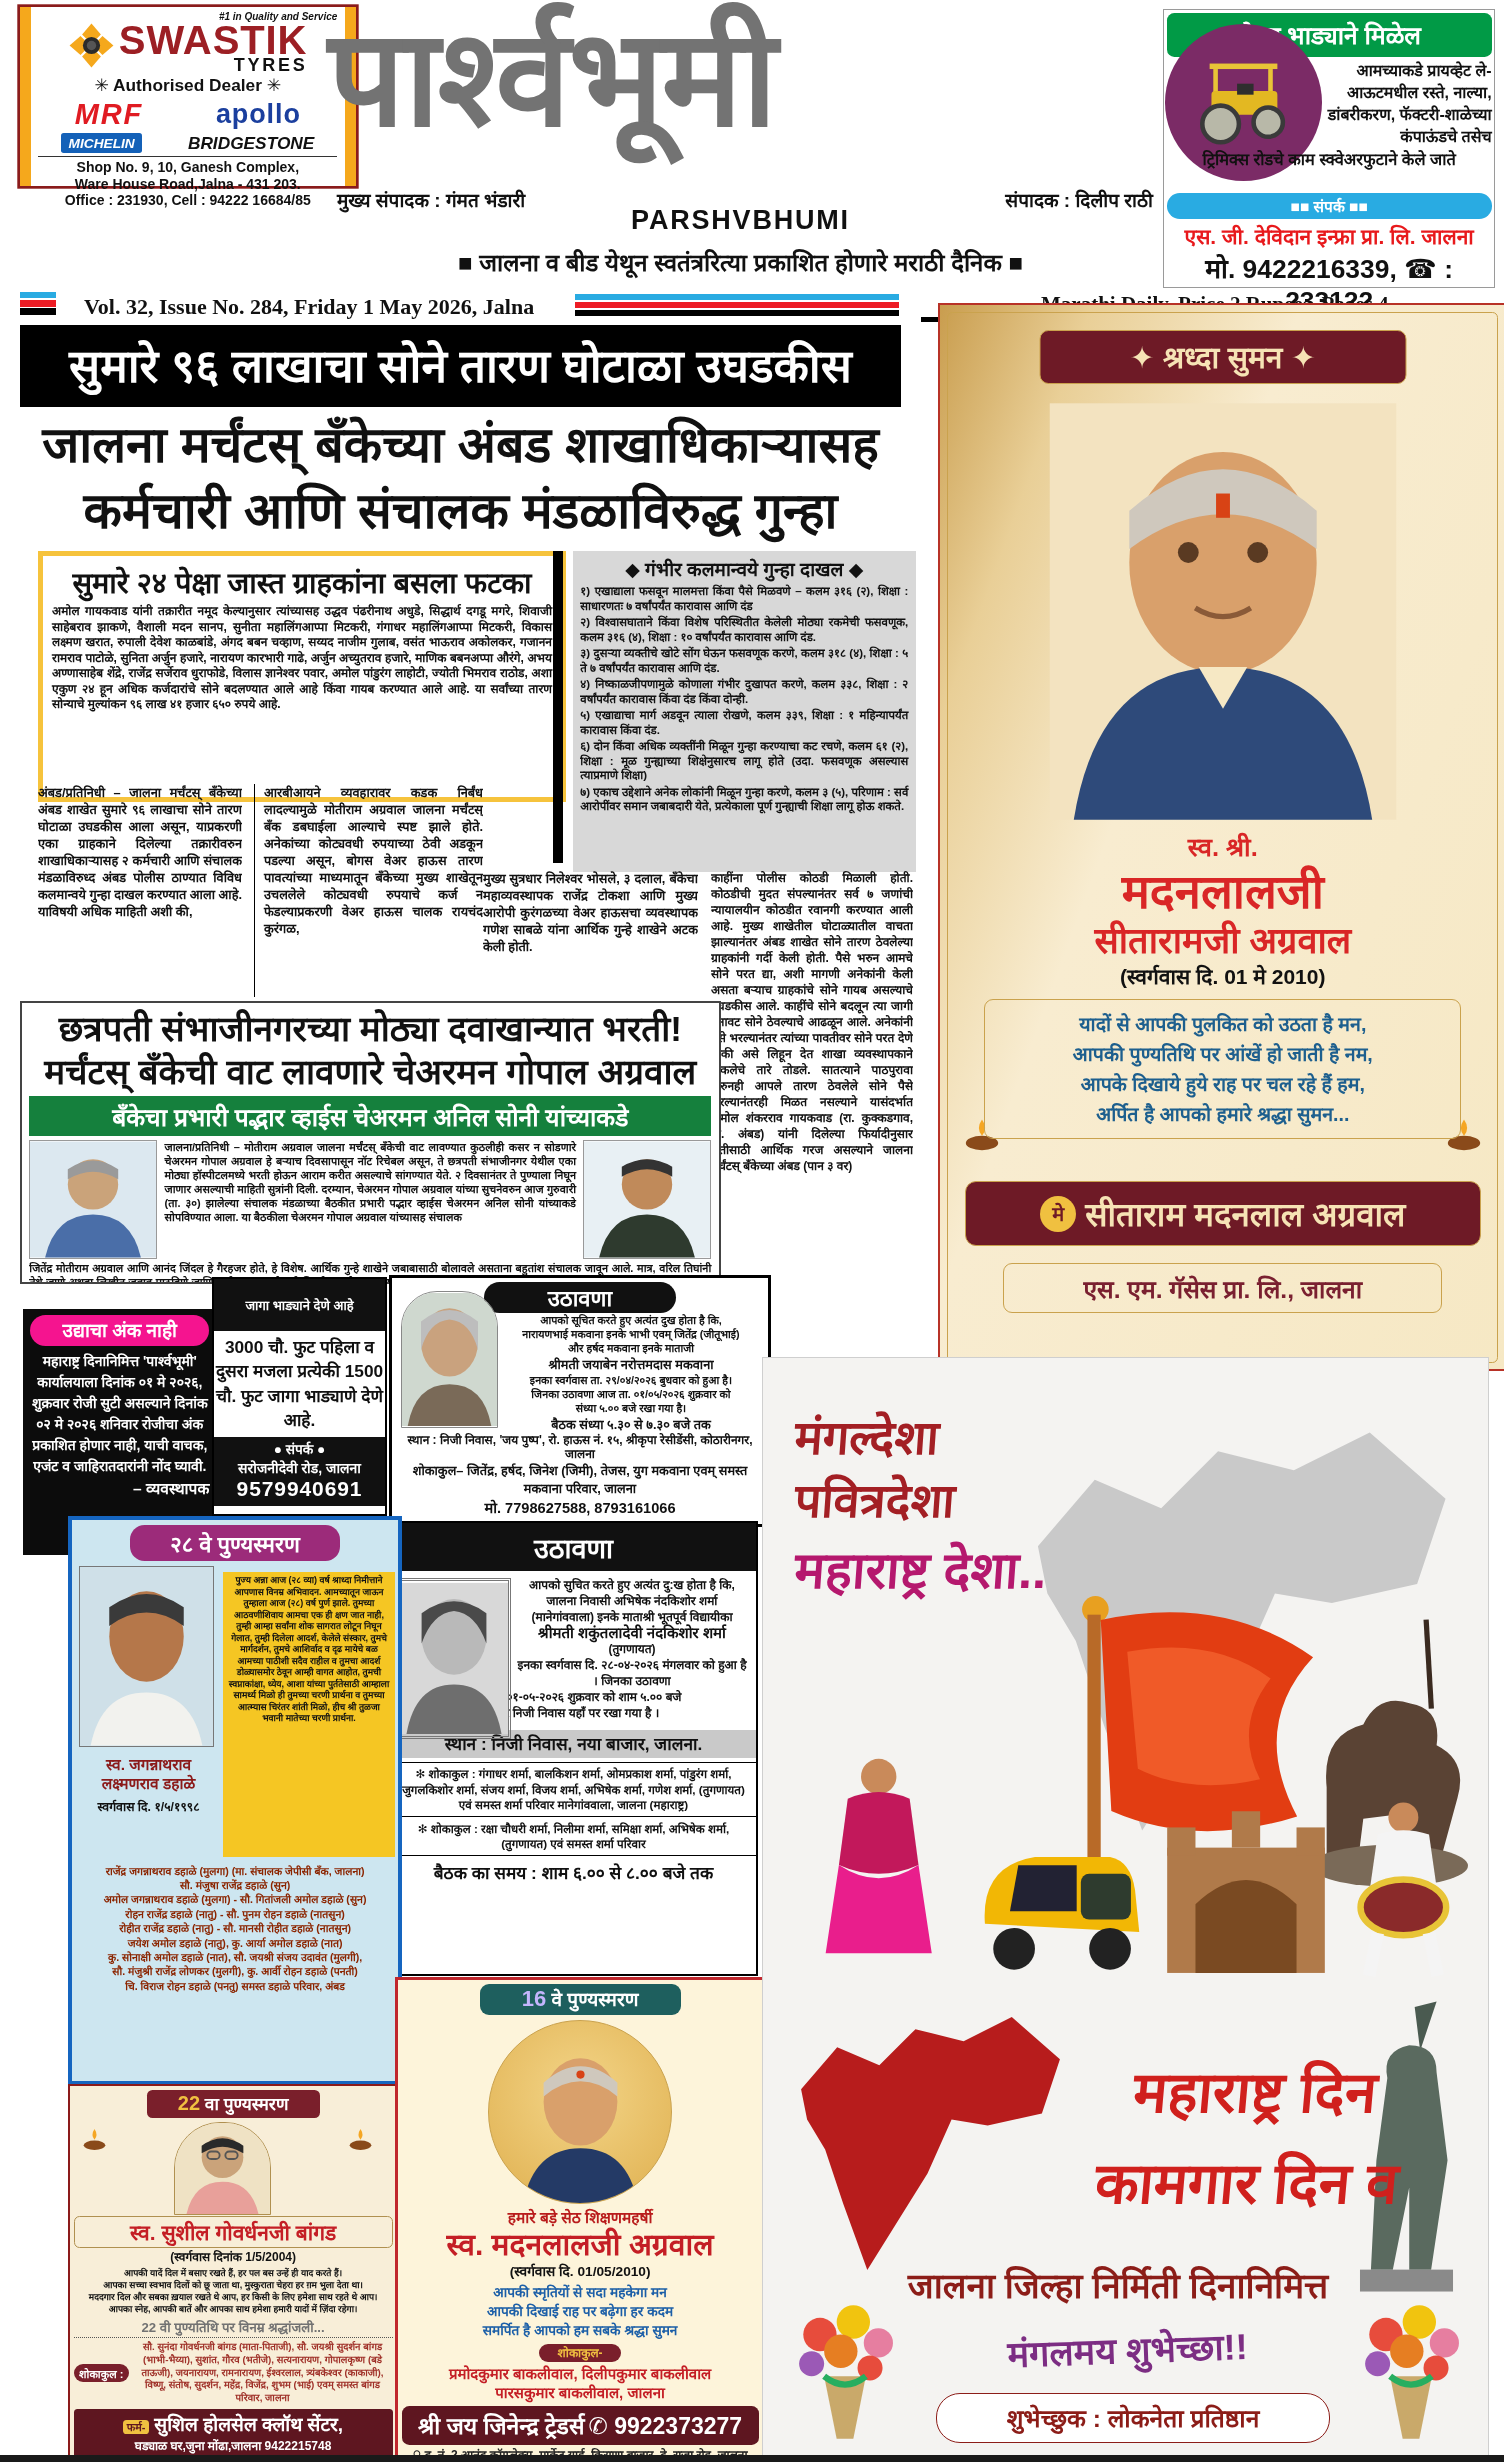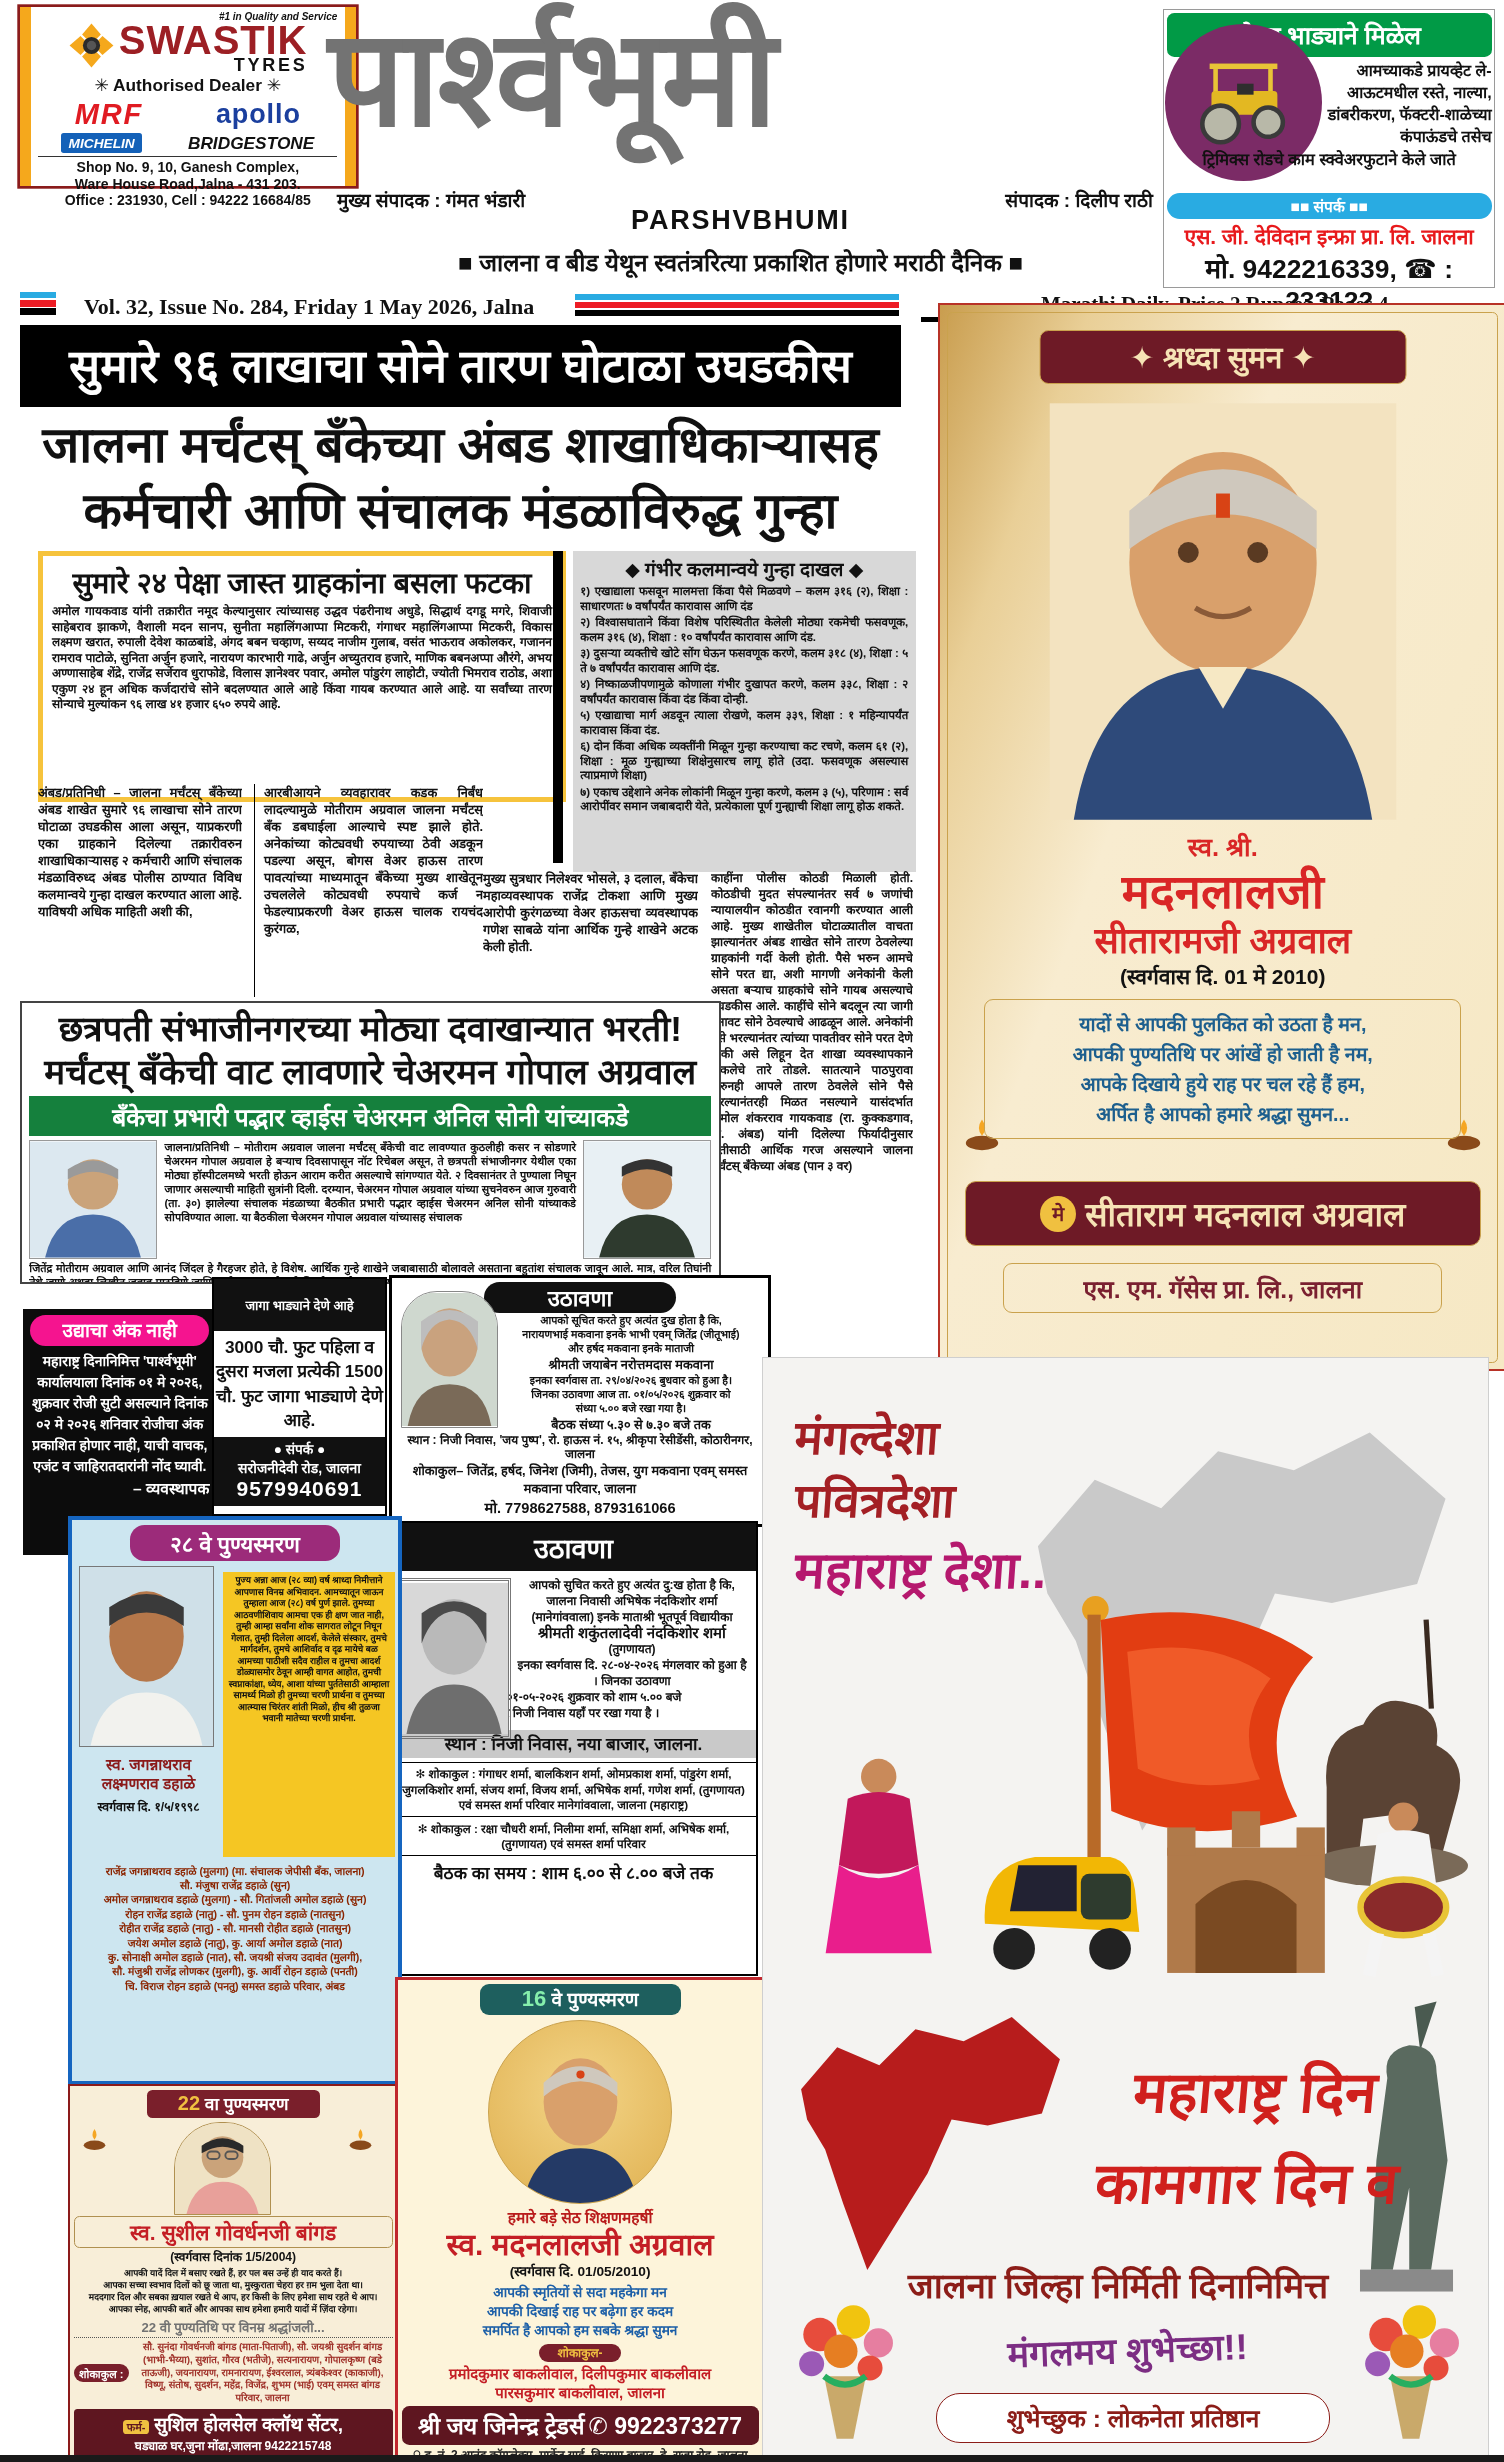--- a/index.html
+++ b/index.html
@@ -145,21 +145,21 @@
   .ban-m{font-size:9.8px;line-height:12.8px;font-weight:bold;text-align:center;color:#a0322a;}
   .ban-f{background:#5e1620;color:#fff;text-align:center;margin-top:3.6px;padding:2.7px 0 4.6px;border-radius:3.6px;}
   .ban-f1{font-size:19px;font-weight:800;}
   .ban-f1 .tag{background:#f0c040;color:#5e1620;font-size:11px;border-radius:3.6px;padding:0.9px 3.6px;}
   .ban-f2{font-size:12px;font-weight:bold;}
 
   
   .agr16{left:395px;top:1977px;width:357px;height:481px;background:#fdf4da;border:3.6px solid #c0272d;padding:3.6px;}
   .agr-t{background:#1e5f5e;color:#fff;font-size:19px;font-weight:800;text-align:center;
          border-radius:9px;width:201px;margin:0 auto;padding:2.7px 0;}
-  .agr-t .num{color:#86efac;font-size:22px;}
+  .agr-t .num{color:#c4b5fd;font-size:22px;}
   .agr-circle{width:182px;height:182px;border-radius:50%;margin:5.5px auto 1.8px;
               background:radial-gradient(circle at 50% 40%,#f3d588,#dfaf4e);display:flex;
               align-items:flex-end;justify-content:center;overflow:hidden;border:1.8px solid #caa24d;}
   .agr-hon{color:#b91c1c;font-size:15.5px;font-weight:800;text-align:center;}
   .agr-nm{color:#c41e25;font-size:30px;font-weight:800;text-align:center;line-height:33px;}
   .agr-dt{font-size:13.7px;font-weight:bold;text-align:center;}
   .agr-poem{color:#1c5fa8;font-size:13.7px;line-height:19px;font-weight:800;text-align:center;margin-top:2.7px;}
   .agr-ml{background:#7a1f2b;color:#f0c040;font-size:12px;font-weight:bold;border-radius:9px;
           width:82px;margin:3.6px auto 1.8px;text-align:center;padding:0.9px 0;}
   .agr-m{color:#c41e25;font-size:15px;line-height:19px;font-weight:800;text-align:center;}

